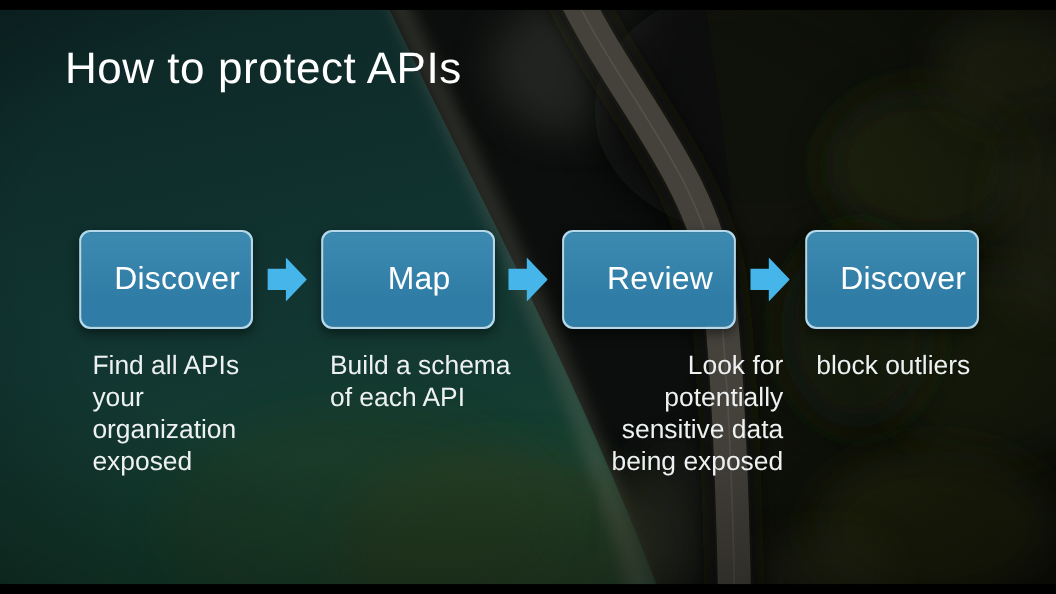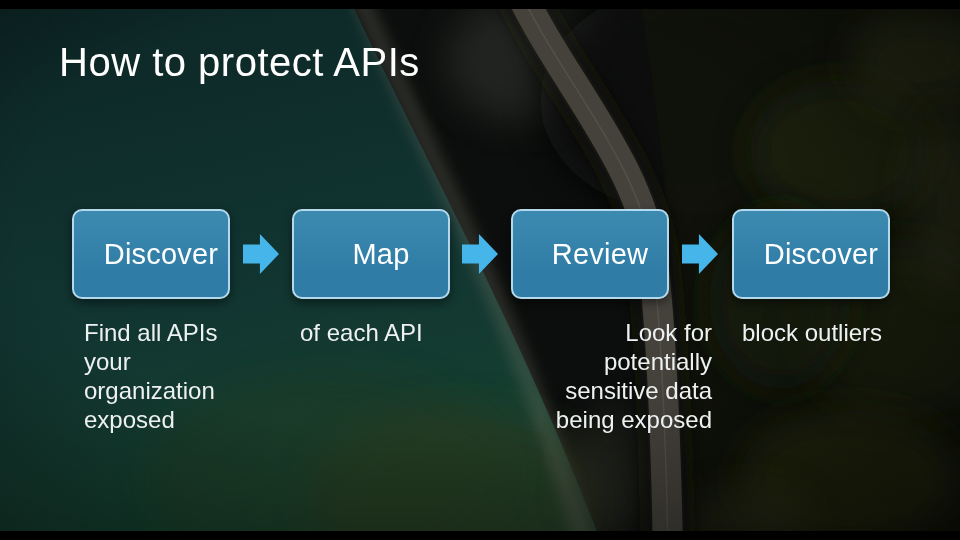--- a/index.html
+++ b/index.html
@@ -120,20 +120,21 @@
       <span class="label">Discover</span>
     </div>
 
     <div class="step-desc d1">
       <span>Find all APIs</span>
       <span>your</span>
       <span>organization</span>
       <span>exposed</span>
     </div>
     <div class="step-desc d2">
+      <span>Build a schema</span>
       <span>of each API</span>
     </div>
     <div class="step-desc d3">
       <span>Look for</span>
       <span>potentially</span>
       <span>sensitive data</span>
       <span>being exposed</span>
     </div>
     <div class="step-desc d4">
       <span>block outliers</span>

